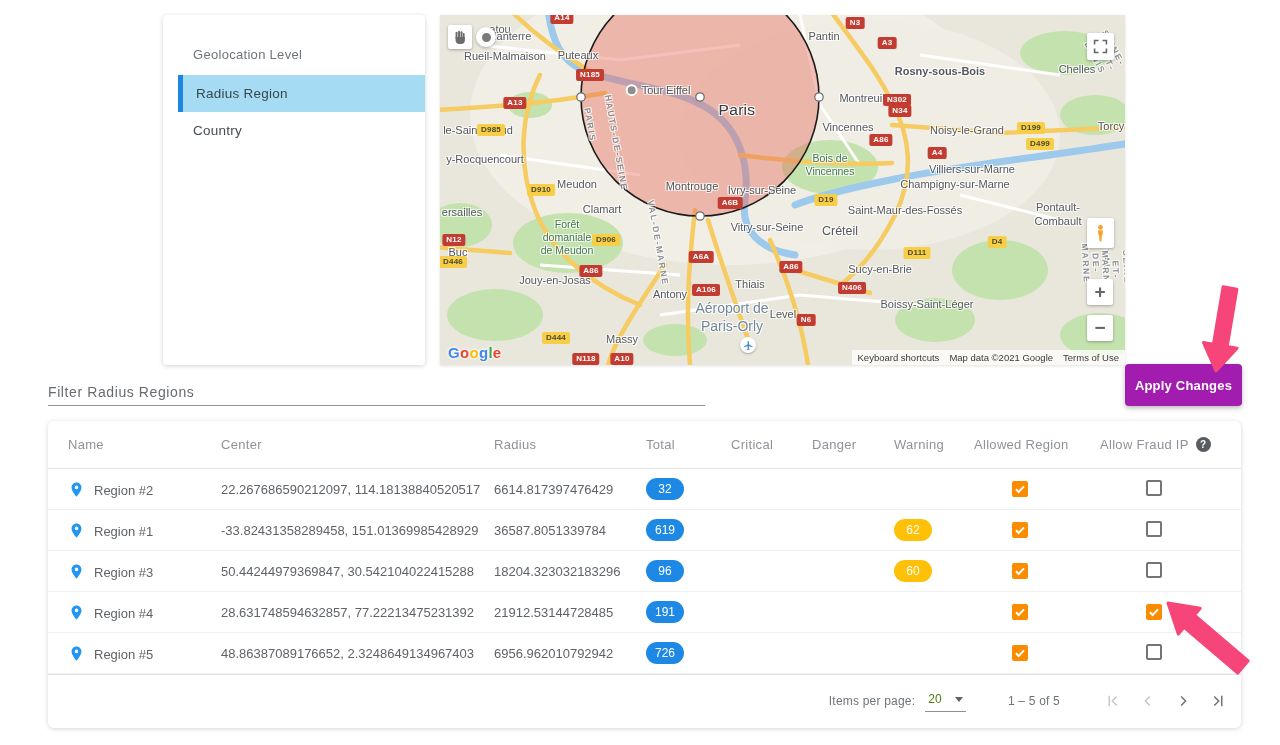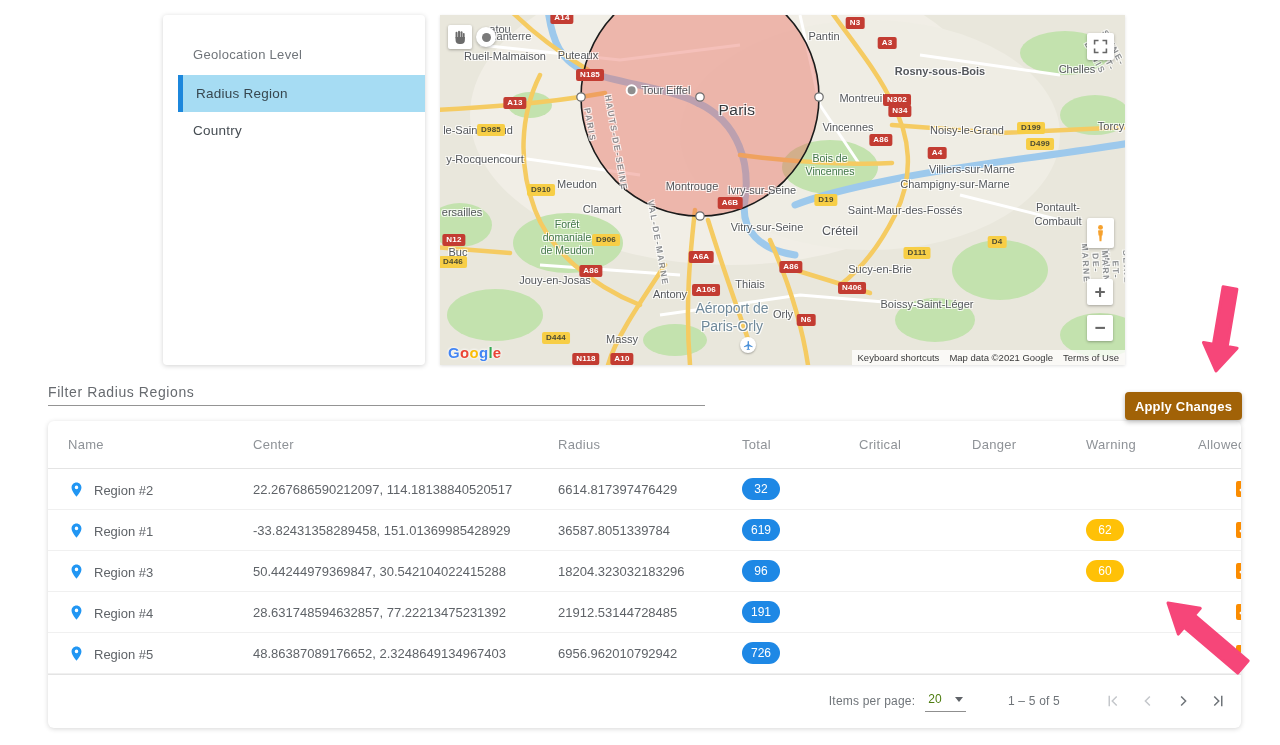--- a/index.html
+++ b/index.html
@@ -53,30 +53,30 @@
             letter-spacing:.3px; z-index:5; text-shadow:0 0 3px #fff,0 0 3px #fff; }
   .map-attr { position:absolute; right:0; bottom:0; display:flex; gap:10px; font-size:9.5px; color:#3A3A3A;
             background:rgba(255,255,255,.75); padding:2px 6px; z-index:5; }
   .map-attr span { cursor:pointer; }
 
   
   .filter-input { position:absolute; left:48px; top:378px; width:657px; height:28px; border:none;
             border-bottom:1px solid #949494; font-family:"Liberation Sans",sans-serif; font-size:14px;
             letter-spacing:.6px; color:#5F6368; background:transparent; outline:none; z-index:3; }
   .filter-input::placeholder { color:#5F6368; opacity:.95; }
-  .apply-btn { position:absolute; left:1125px; top:392px; width:117px; height:28px; background:#a16207;
+  .apply-btn { position:absolute; left:1125px; top:364px; width:117px; height:42px; background:#a21caf;
             color:#fff; border:none; border-radius:4px; font-family:"Liberation Sans",sans-serif;
             font-size:13px; font-weight:bold; letter-spacing:.2px; box-shadow:0 2px 5px rgba(0,0,0,.28);
             cursor:pointer; z-index:3; }
 
   
   .table-card { position:absolute; left:48px; top:421px; width:1193px; height:307px; background:#fff;
             border-radius:6px; box-shadow:0 1px 5px rgba(0,0,0,.16); overflow:hidden; z-index:2; }
   .thead, .trow { display:grid; grid-template-columns:173px 273px 152px 85px 81px 82px 80px 126px 141px;
-            align-items:center;gap:32px; }
+            align-items:center; }
   .thead { height:48px; color:#8E9297; font-size:13px; letter-spacing:.3px; border-bottom:1px solid #E4E4E4; }
   .thead .th:first-child { padding-left:20px; }
   .th-fraud { display:flex; align-items:center; gap:7px; }
   .help { width:15px; height:15px; border-radius:50%; background:#585C60; color:#fff; font-size:10px;
           font-weight:bold; display:flex; align-items:center; justify-content:center; cursor:pointer; }
   .trow { height:41px; border-bottom:1px solid #F0F0F0; font-size:13px; color:#5F6368; }
   .cell { overflow:hidden; white-space:nowrap; }
   .name-cell { display:flex; align-items:flex-end; gap:9px; padding-left:20px; }
   .pill { display:inline-flex; align-items:center; justify-content:center; min-width:38px; height:22px;
           border-radius:11px; color:#fff; font-size:12px; padding:0 9px; }
@@ -204,21 +204,21 @@
         <span class="map-label" style="left: 327px; top: 213px;">Vitry-sur-Seine</span>
         <span class="map-label md" style="left: 400px; top: 217px;">Créteil</span>
         <span class="map-label" style="left: 18px; top: 238px;">Buc</span>
         <span class="map-label" style="left: 115px; top: 266px;">Jouy-en-Josas</span>
         <span class="map-label" style="left: 230px; top: 280px;">Antony</span>
         <span class="map-label" style="left: 310px; top: 270px;">Thiais</span>
         <span class="map-label" style="left: 440px; top: 255px;">Sucy-en-Brie</span>
         <span class="map-label" style="left: 487px; top: 290px;">Boissy-Saint-Léger</span>
         <span class="map-label airport" style="left: 292px; top: 302px;">Aéroport de
 Paris-Orly</span>
-        <span class="map-label" style="left: 343px; top: 300px;">Orly</span>
+        <span class="map-label" style="left: 343px; top: 300px;">Level</span>
         <span class="map-label" style="left: 182px; top: 325px;">Massy</span>
         <span class="map-label area" style="left: 150px; top: 110px; transform: translate(-50%, -50%) rotate(80deg);">PARIS</span>
         <span class="map-label area" style="left: 176px; top: 128px; transform: translate(-50%, -50%) rotate(80deg);">HAUTS-DE-SEINE</span>
         <span class="map-label area" style="left: 218px; top: 228px; transform: translate(-50%, -50%) rotate(80deg);">VAL-DE-MARNE</span>
         <span class="map-label area" style="left: 656px; top: 248px; transform: translate(-50%, -50%) rotate(87deg);">VAL-DE-MARNE</span>
         <span class="map-label area" style="left: 676px; top: 255px; transform: translate(-50%, -50%) rotate(87deg);">SEINE-ET-MARNE</span>
         <span class="map-label area" style="left: 664px; top: 38px; transform: translate(-50%, -50%) rotate(62deg);">SEINE-SAINT-DENIS</span>
       </div>
     <div class="map-layer">
         <span class="shield red" style="left: 122px; top: 3px;">A14</span>

